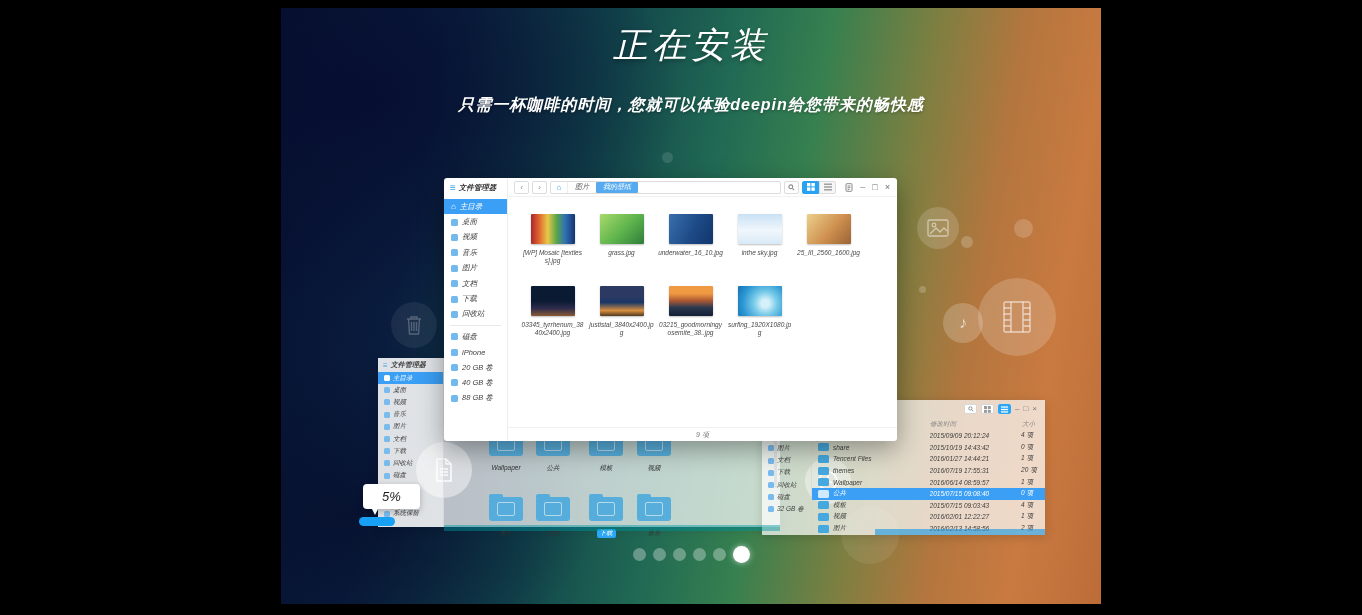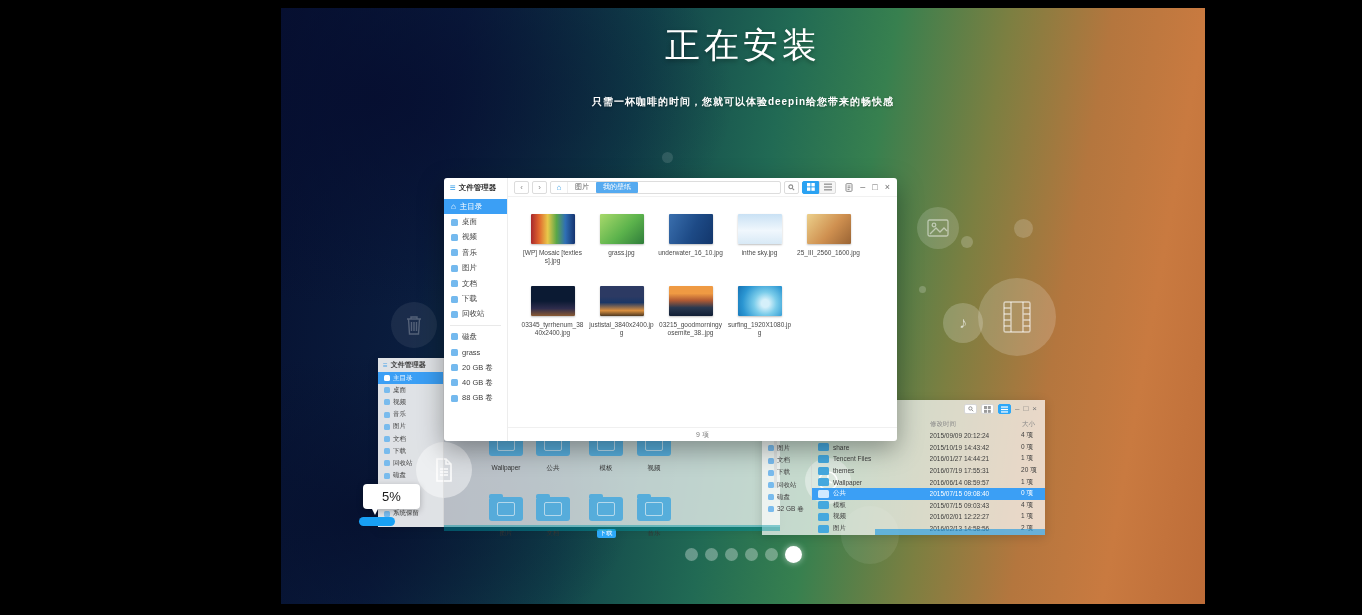--- a/index.html
+++ b/index.html
@@ -1,29 +1,30 @@
 <!DOCTYPE html>
 <html><head>
 <meta charset="utf-8">
 <style>
   * { margin:0; padding:0; box-sizing:border-box; }
   html,body { width:1362px; height:615px; background:#000; overflow:hidden;
     font-family:"Liberation Sans","DejaVu Sans",sans-serif; }
 
-  .content { position:absolute; left:281px; top:8px; width:924px; height:596px; overflow:hidden;
+  .content { position:absolute; left:281px; top:8px; width:820px; height:596px; overflow:hidden;
     background:
       radial-gradient(ellipse 60% 55% at 10% 15%, rgba(6,14,48,.9) 0%, rgba(6,14,48,0) 65%),
       radial-gradient(ellipse 50% 45% at 8% 85%, rgba(6,16,46,.85) 0%, rgba(6,16,46,0) 60%),
       linear-gradient(100deg,#061030 0%,#0a1d3e 18%,#11434b 36%,#216a54 50%,#37804f 60%,#7c7f41 71%,#b4763e 81%,#c97a40 90%,#bd6c38 100%);
+    font-style: italic;
   }
 
   
   .hero { position:absolute; left:0; top:14px; width:100%; text-align:center; color:#fff; z-index:4; }
   .hero h1 { font-size:35px; font-weight:500; letter-spacing:4px; text-shadow:0 2px 4px rgba(0,0,0,.35); }
-  .hero p  { margin-top:26px; font-size:10px; font-weight:bold; letter-spacing:1px; text-shadow:0 1px 3px rgba(0,0,0,.35); }
+  .hero p  { margin-top:26px; font-size:16px; font-weight:bold; letter-spacing:1px; text-shadow:0 1px 3px rgba(0,0,0,.35); }
 
   
   .bubble { position:absolute; border-radius:50%; display:flex; align-items:center; justify-content:center; }
   .bubble svg { display:block; }
 
   
   .slide-bg { position:absolute; left:0; top:0; width:100%; height:100%; z-index:2; }
   .bg-win { position:absolute; background:rgba(253,253,253,.72); box-shadow:0 2px 10px rgba(0,0,0,.15); }
   .bg-left { left:97px; top:350px; width:402px; height:169px; }
   .bg-left-side { position:absolute; left:0; top:0; width:66px; height:100%; background:rgba(255,255,255,.55); border-right:1px solid rgba(200,200,200,.4); }
@@ -434,21 +435,21 @@
           <span class="sbi"></span>
           <span>回收站</span>
         </div>
       <div class="sb-sep"></div>
       <div class="sb-item">
           <span class="sbi"></span>
           <span>磁盘</span>
         </div>
       <div class="sb-item">
           <span class="sbi"></span>
-          <span>grass</span>
+          <span>iPhone</span>
         </div>
       <div class="sb-item">
           <span class="sbi"></span>
           <span>20 GB 卷</span>
         </div>
       <div class="sb-item">
           <span class="sbi"></span>
           <span>40 GB 卷</span>
         </div>
       <div class="sb-item">

